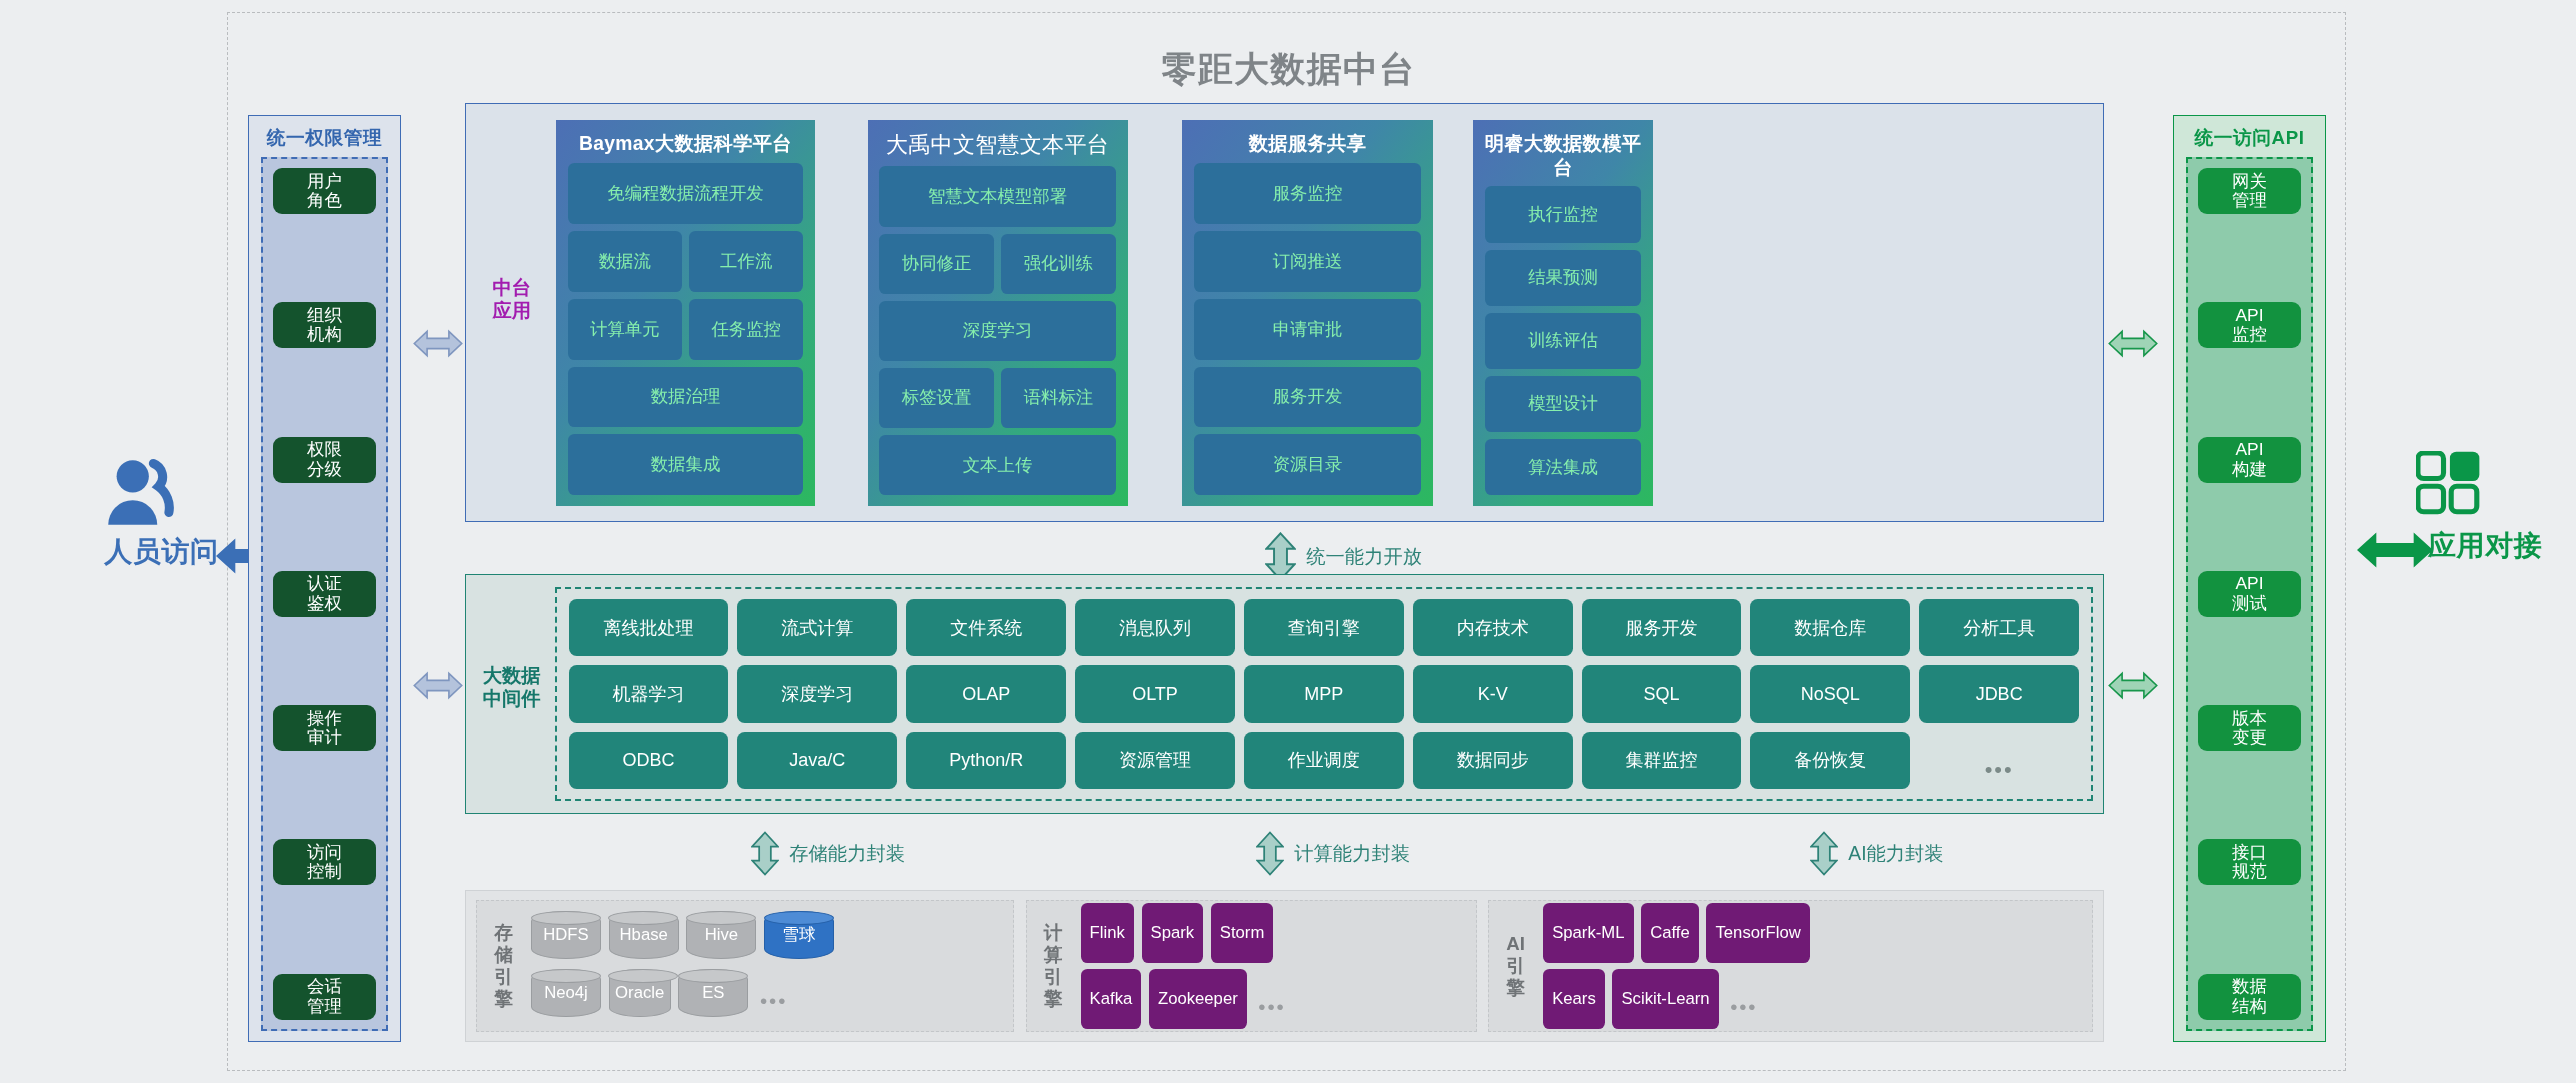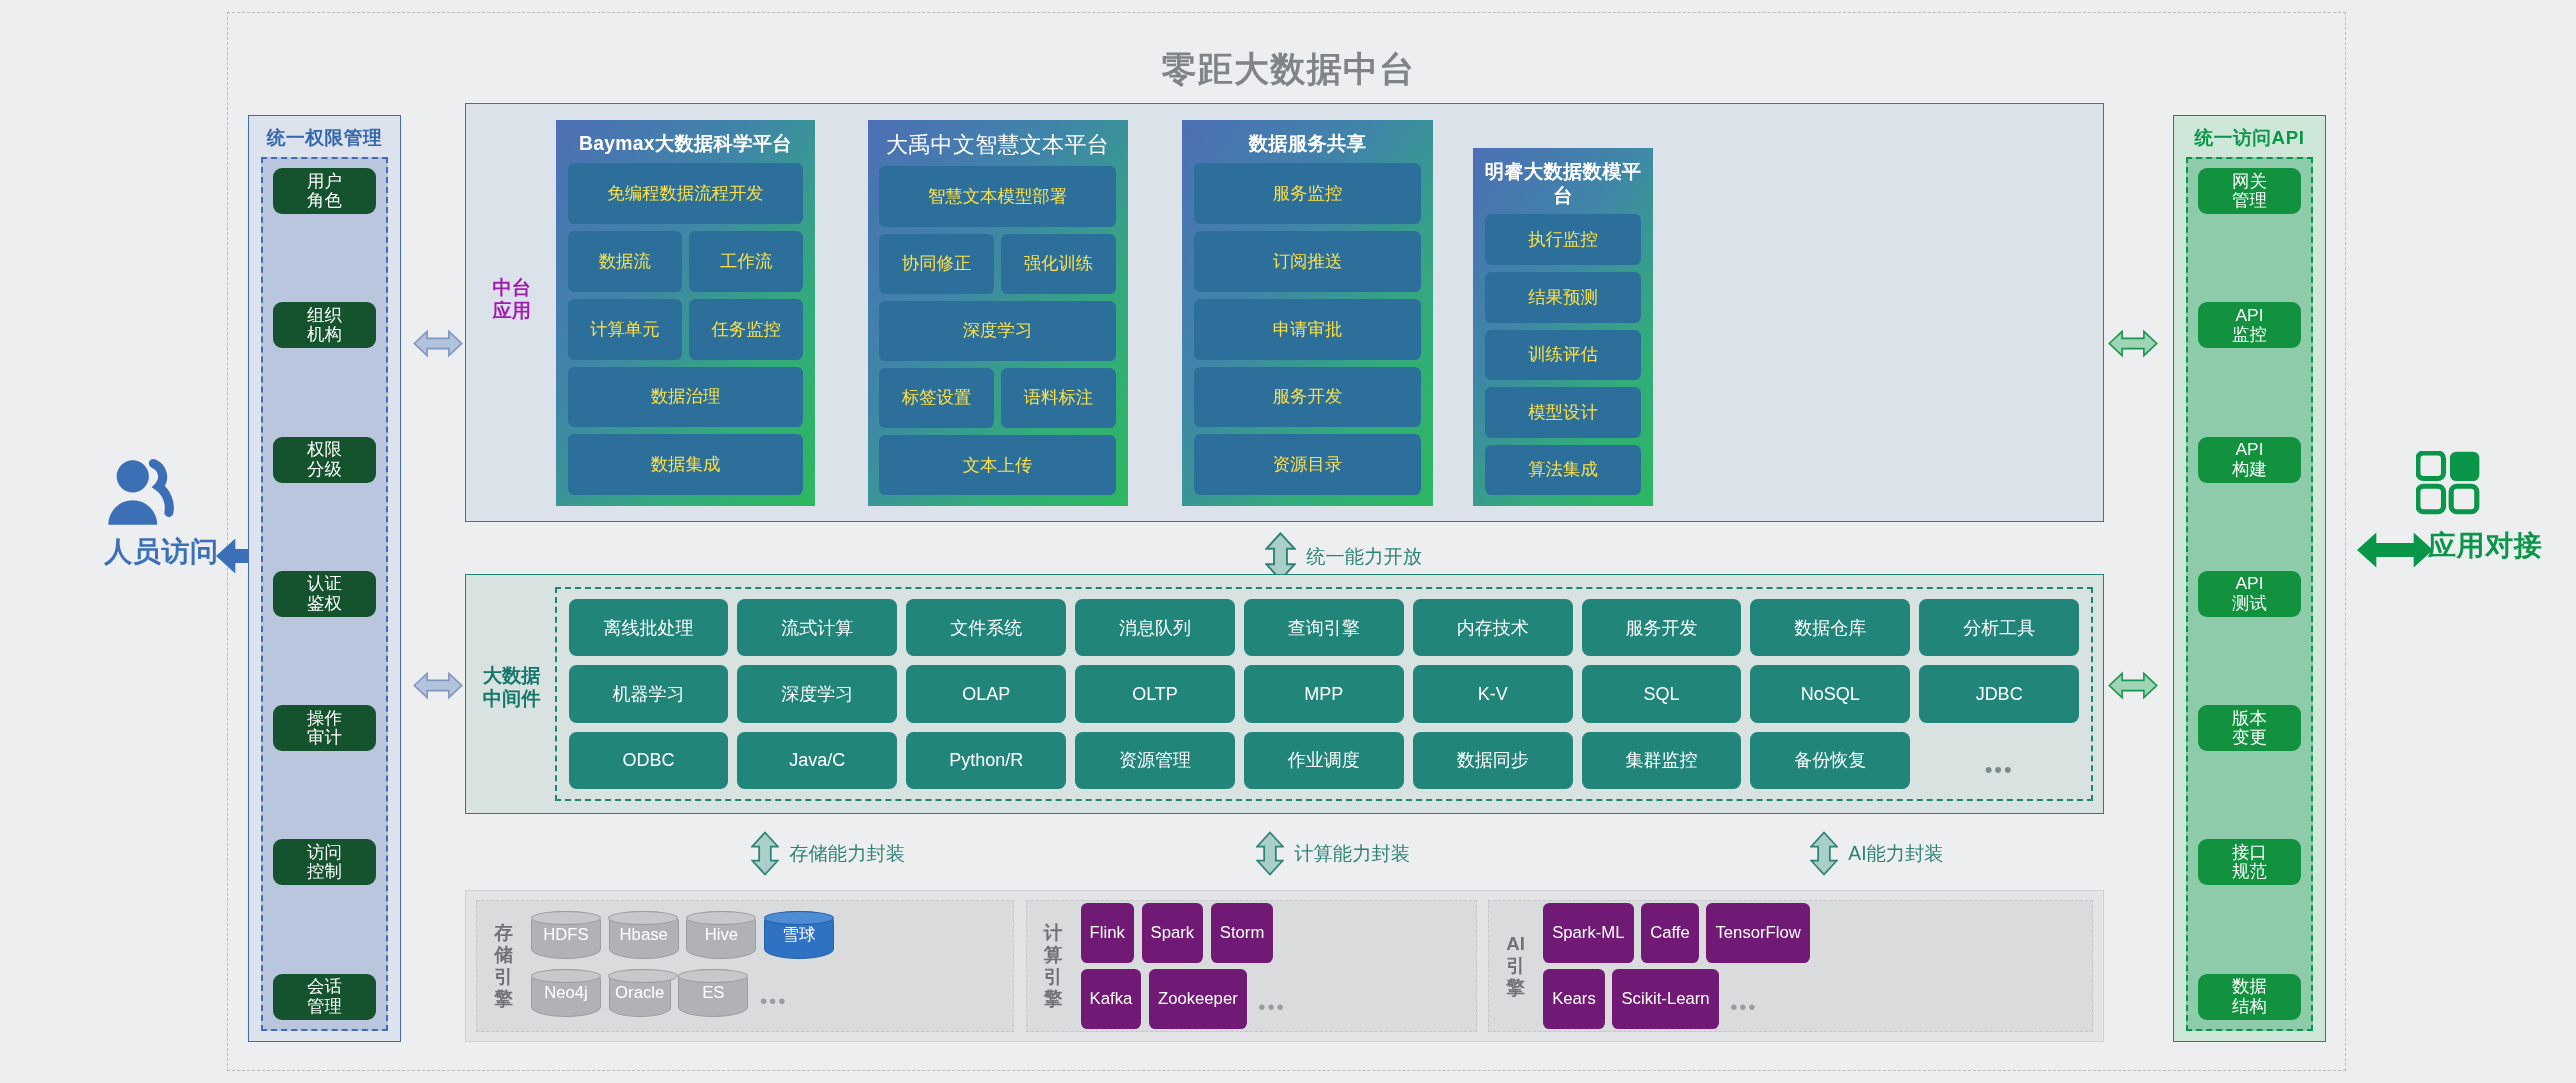--- a/index.html
+++ b/index.html
@@ -93,29 +93,29 @@
     display:flex;flex-direction:column;
   }
   .ac-title{
     color:#ffffff;font-weight:bold;font-size:19.3px;text-align:center;
     line-height:1.2;margin:5.2px 0 7.7px 0;letter-spacing:0.3px;
   }
   .ac-title.thin{font-weight:400;font-size:22px;}
   .ac-rows{display:flex;flex-direction:column;gap:7px;flex:1;}
   .ac-row{display:flex;gap:7px;flex:1;}
   .ac-chip{
-    flex:1;background:#2c6f9b;border-radius:6.4px;color:#fde047;
+    flex:1;background:#2c6f9b;border-radius:6.4px;color:#86efac;
     display:flex;align-items:center;justify-content:center;
     font-size:17.4px;text-align:center;line-height:1.1;
   }
 
   .card-w1{flex:0 0 259px;}
   .card-w2{flex:0 0 260px;}
   .card-w3{flex:0 0 251px;}
-  .card-w4{flex:0 0 180px;margin-top:28px;}
+  .card-w4{flex:0 0 180px;}
   .card-w5{flex:0 0 187px;}
   .card-gap-a{margin-left:37px;}
   .card-gap-b{margin-left:39px;}
   .card-gap-c{margin-left:24.5px;}
 
   
   .mw-layer{
     position:absolute;left:465px;top:574px;width:1639px;height:240px;
     background:#d8e2e1;border:1.9px solid #1f8473;box-sizing:border-box;
   }

